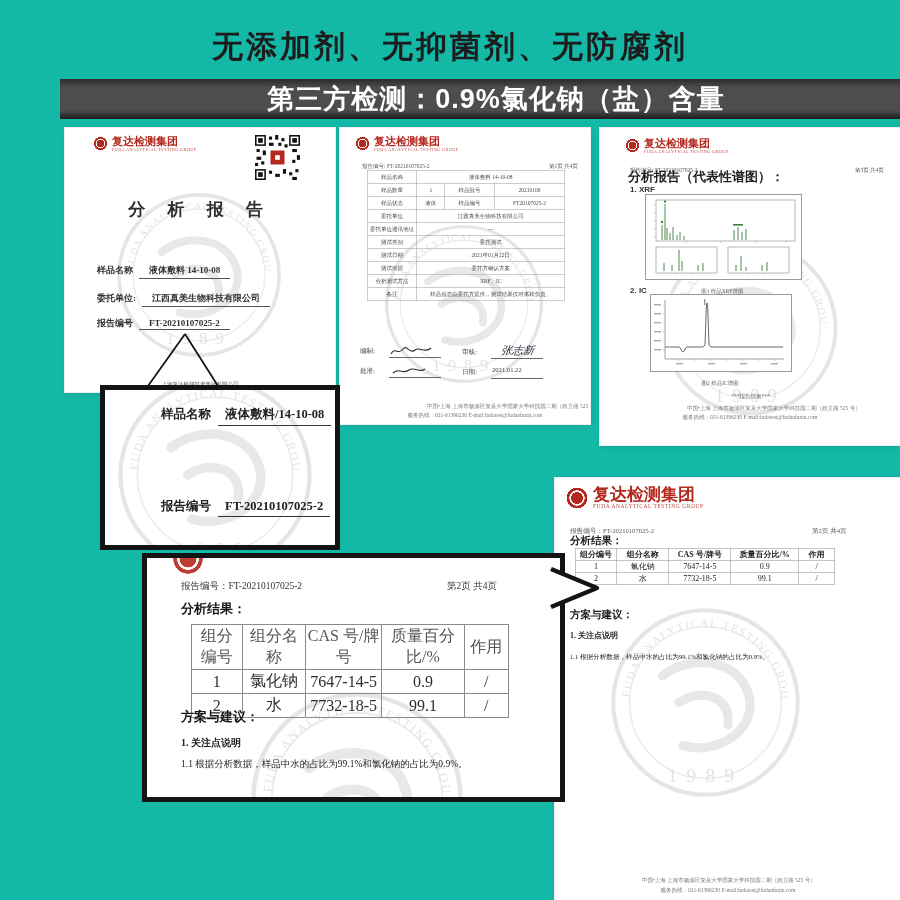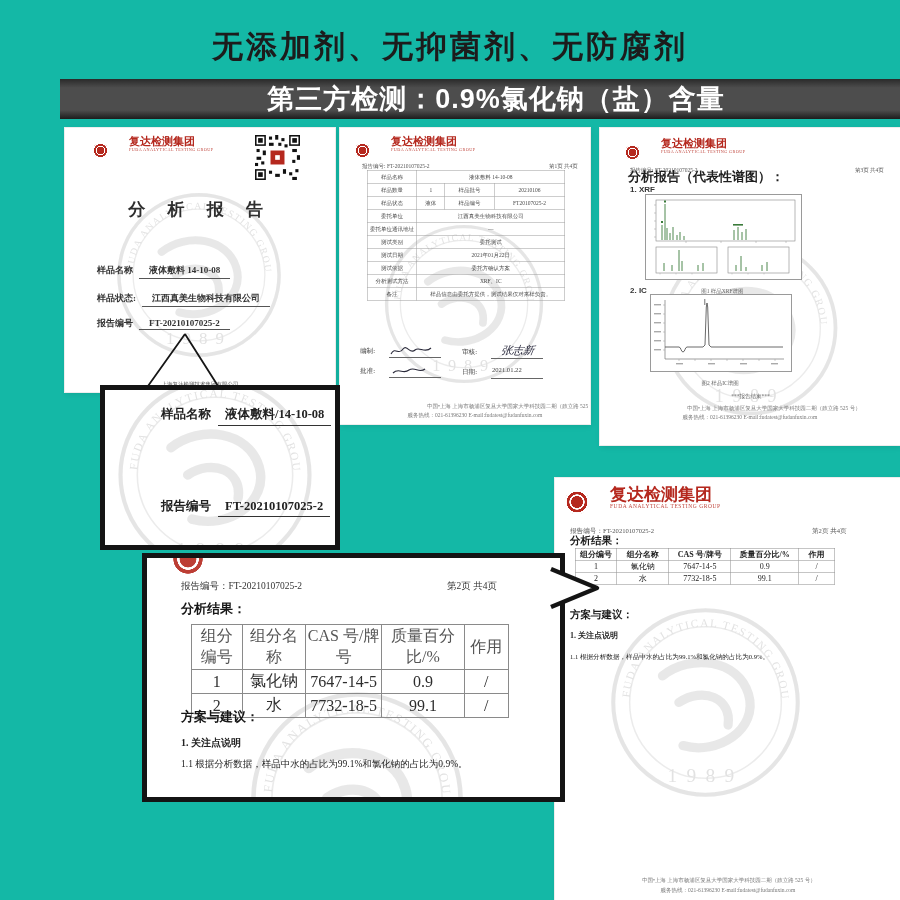--- a/index.html
+++ b/index.html
@@ -18,21 +18,21 @@
   
   .doc{position:absolute;background:#fff;
     box-shadow:0 0 0 1px #ededed,1px 2px 6px rgba(0,0,0,.10);}
   #doc1{left:65px;top:128px;width:270px;height:264px;overflow:hidden;}
   #doc2{left:340px;top:128px;width:250px;height:296px;overflow:hidden;}
   #doc3{left:600px;top:128px;width:300px;height:317px;overflow:hidden;}
   #doc4{left:555px;top:478px;width:345px;height:422px;overflow:hidden;}
 
   .watermark{position:absolute;opacity:.5;pointer-events:none;}
 
-  .logo{position:absolute;display:flex;align-items:flex-end;gap:21px;}
+  .logo{position:absolute;display:flex;align-items:flex-start;gap:4px;}
   .seal{flex:none;border-radius:50%;
     background:radial-gradient(circle,#b5281e 0 34%,#fff 36% 44%,#b5281e 46% 60%,#fff 62% 72%,#b5281e 74% 100%);}
   .logo.sm .seal{width:15px;height:15px;}
   .logo.lg .seal{width:24px;height:24px;}
   .logo-txt{display:flex;flex-direction:column;line-height:1;}
   .logo-txt b{color:#b5281e;font-family:"Liberation Sans",sans-serif;font-weight:bold;}
   .logo.sm b{font-size:11px;}
   .logo.lg b{font-size:17px;}
   .logo-txt i{font-style:normal;color:#c0473e;font-size:10px;letter-spacing:1px;
     transform:scale(.42);transform-origin:0 0;white-space:nowrap;margin-top:1px;}
@@ -170,21 +170,21 @@
           <rect x="2" y="24" width="3" height="3"></rect>
         </g>
       <rect x="10" y="10" width="9" height="9" fill="#b5281e"></rect>
       <rect x="13" y="13" width="3" height="3" fill="#fff"></rect>
     </svg>
     <div class="cover-title">分 析 报 告</div>
     <div class="cover-field" style="top:136px">
       <span>样品名称</span><span class="cf-value">液体敷料 14-10-08</span>
     </div>
     <div class="cover-field" style="top:164px">
-      <span>样品状态:</span><span class="cf-value">江西真美生物科技有限公司</span>
+      <span>委托单位:</span><span class="cf-value">江西真美生物科技有限公司</span>
     </div>
     <div class="cover-field" style="top:189px">
       <span>报告编号</span><span class="cf-value">FT-20210107025-2</span>
     </div>
     <div class="cover-footer">
       <span class="t50">上海复达检测技术集团有限公司</span>
     </div>
   </div>
 
   <div class="doc" id="doc2">

